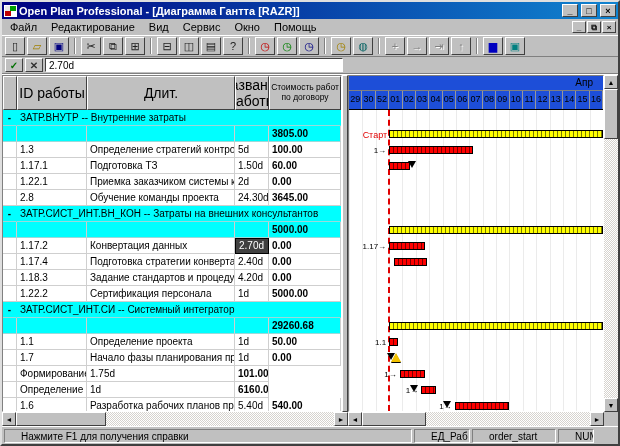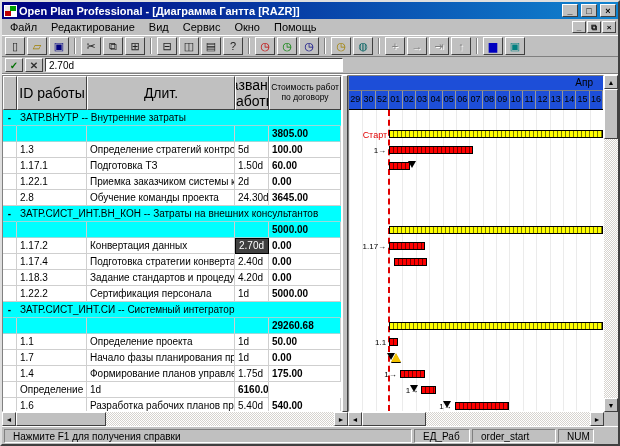--- a/index.html
+++ b/index.html
@@ -104,21 +104,21 @@
   .hscroll.right{flex:1 1 auto;min-width:0}
   .htrack{flex:1;background:conic-gradient(#fff 25%,#d6d3ce 0 50%,#fff 0 75%,#d6d3ce 0) 0 0/2px 2px}
   .hthumb{width:90px;height:14px;background:#c0c0c0;border:1px solid;border-color:#fff #404040 #404040 #fff}
   .hscroll.right .hthumb{width:64px}
   .corner{width:14px;flex:0 0 14px;background:#c0c0c0}
 
   
   .statusbar{height:18px;flex:0 0 18px;background:#c0c0c0;display:flex;gap:2px;padding:2px 2px 1px;
              border-top:1px solid #fff}
   .sb-panel{border:1px solid;border-color:#808080 #fff #fff #808080;font-size:10px;line-height:12px;
-            padding:1px 8px;white-space:nowrap;overflow:hidden;color:#000}
+            padding:1px 16px;white-space:nowrap;overflow:hidden;color:#000}
   .sb-help{flex:1 1 auto}
   .sb-p1{width:56px;flex:0 0 56px}
   .sb-p2{width:84px;flex:0 0 84px}
   .sb-p3{width:36px;flex:0 0 36px;}
   .sb-end{width:20px;flex:0 0 20px}
 </style>
 </head>
 <body>
 
 <div class="window">
@@ -336,24 +336,23 @@
           </div>
           <div class="grid-row task">
             <div class="cell c-expand"></div>
             <div class="cell c-id">1.7</div>
             <div class="cell c-name">Начало фазы планирования проекта</div>
             <div class="cell c-dur">1d</div>
             <div class="cell c-cost">0.00</div>
           </div>
           <div class="grid-row task">
             <div class="cell c-expand"></div>
-            <div class="cell c-id">1.4</div>
             <div class="cell c-name">Формирование планов управления</div>
             <div class="cell c-dur">1.75d</div>
-            <div class="cell c-cost">175.00</div>
+            <div class="cell c-cost">101.00</div>
           </div>
           <div class="grid-row task">
             <div class="cell c-expand"></div>
             <div class="cell c-name">Определение стратегий управления и</div>
             <div class="cell c-dur">1d</div>
             <div class="cell c-cost">6160.00</div>
           </div>
           <div class="grid-row task">
             <div class="cell c-expand"></div>
             <div class="cell c-id">1.6</div>

